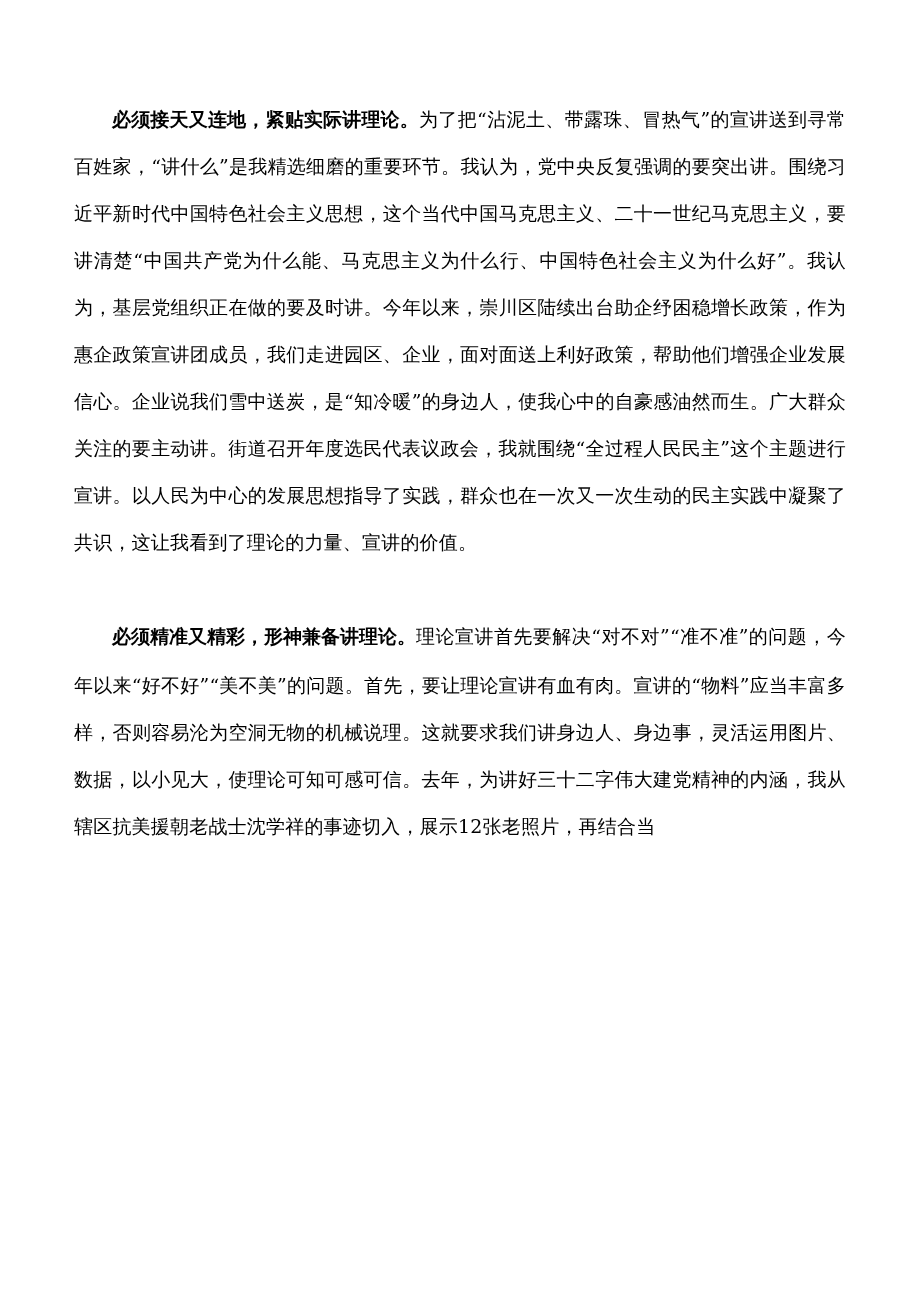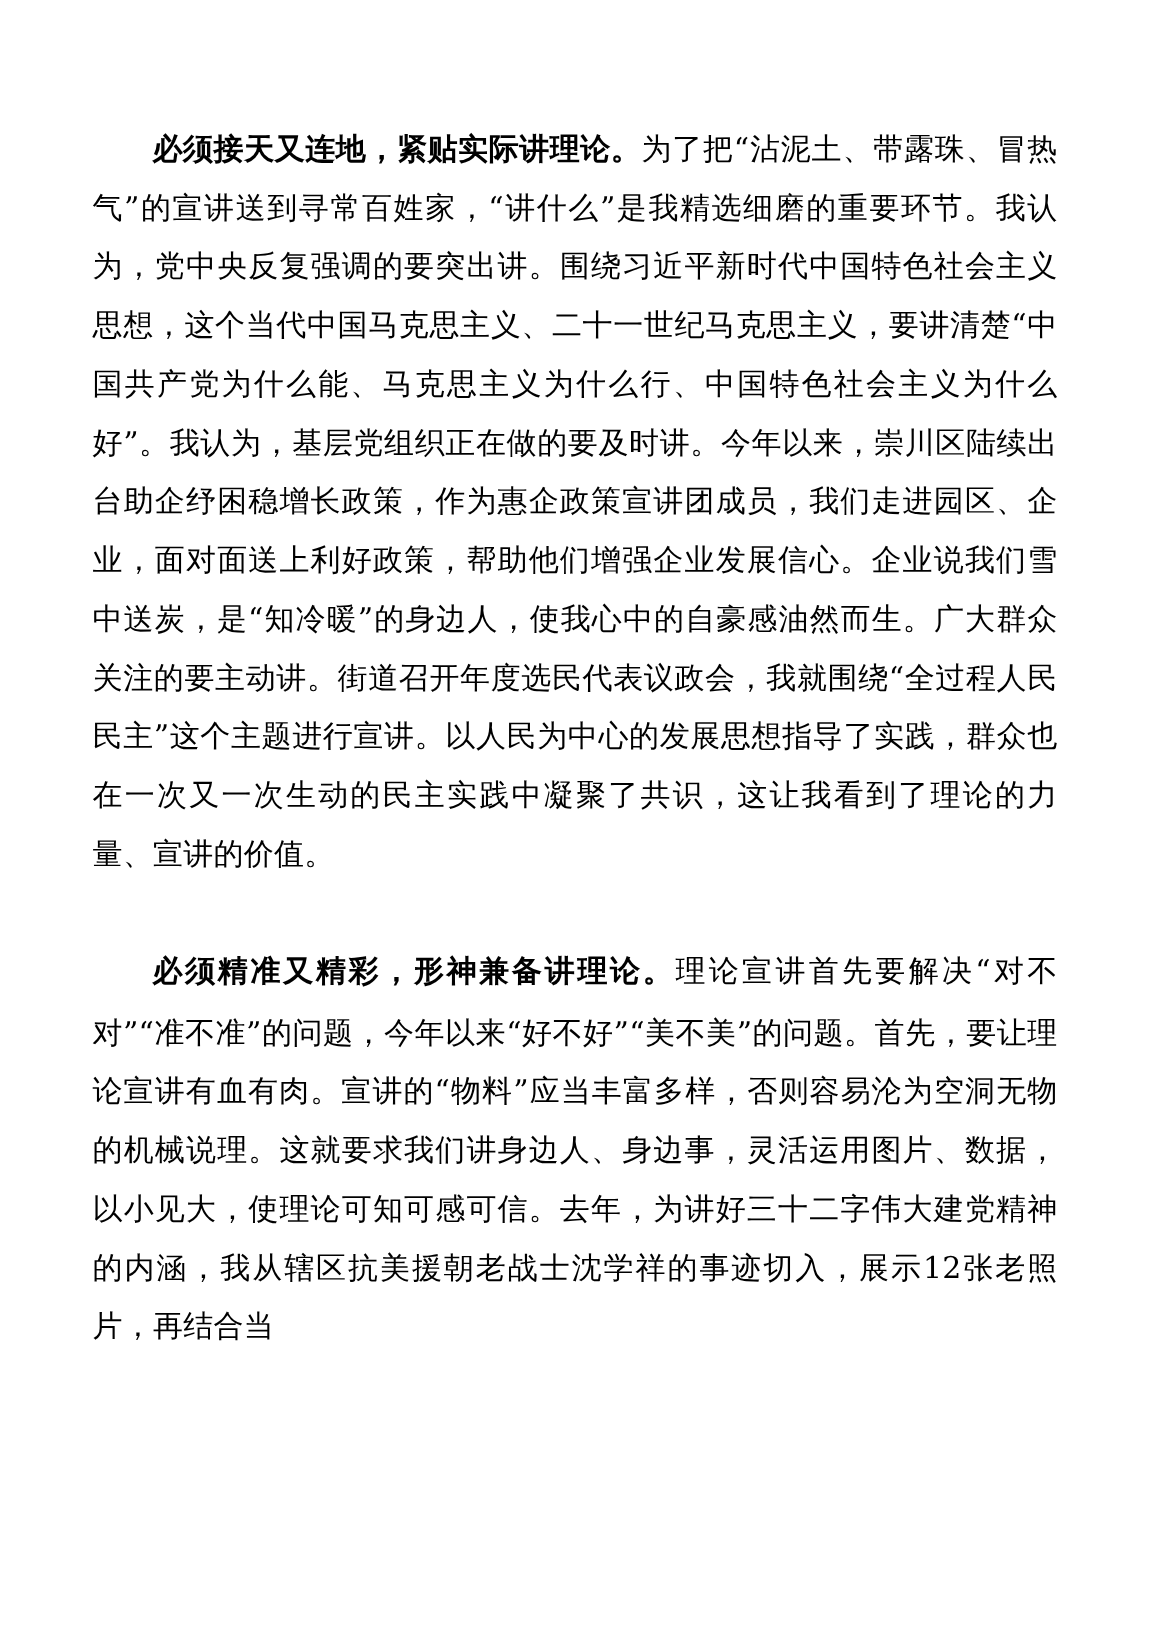--- a/index.html
+++ b/index.html
@@ -12,21 +12,21 @@
     width: 920px;
     height: 1301px;
     background: #ffffff;
     box-sizing: border-box;
     padding: 96px 74px 60px 74px;
     font-family: "DejaVu Serif", "Liberation Serif", serif;
     color: #000000;
     overflow: hidden;
   }
   .doc-body {
-    font-size: 24px;
+    font-size: 19px;
     line-height: 47px;
     text-align: justify;
     text-justify: inter-ideograph;
     letter-spacing: 0.2px;
   }
   .para {
     margin: 0 0 0 0;
     text-indent: 2em;
   }
   .para + .para {

